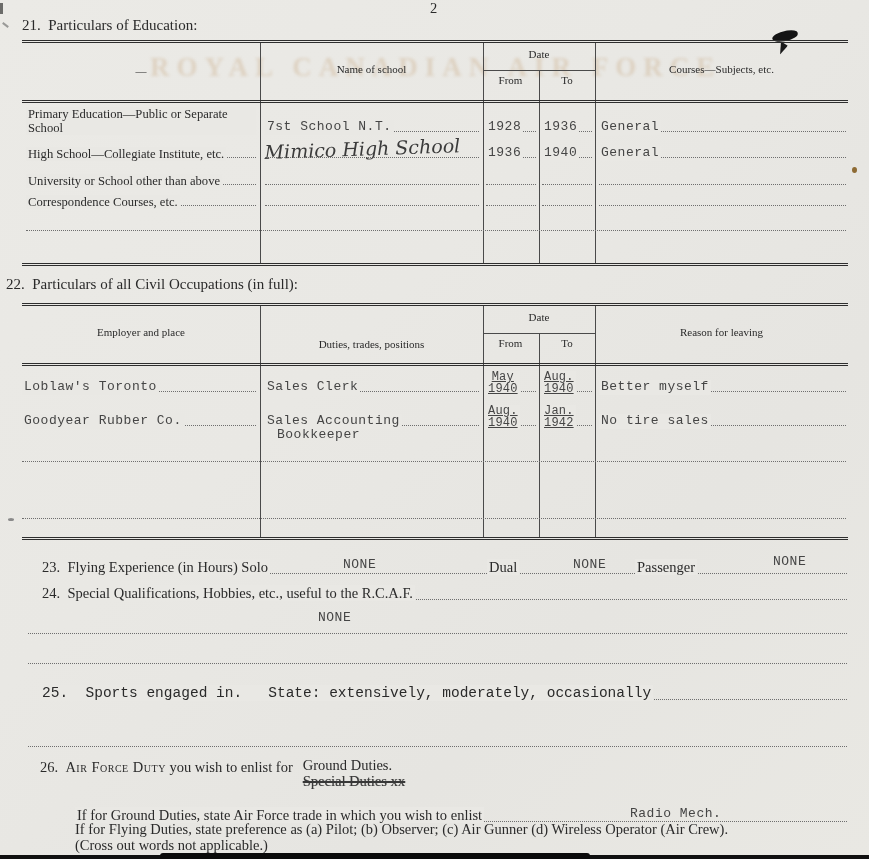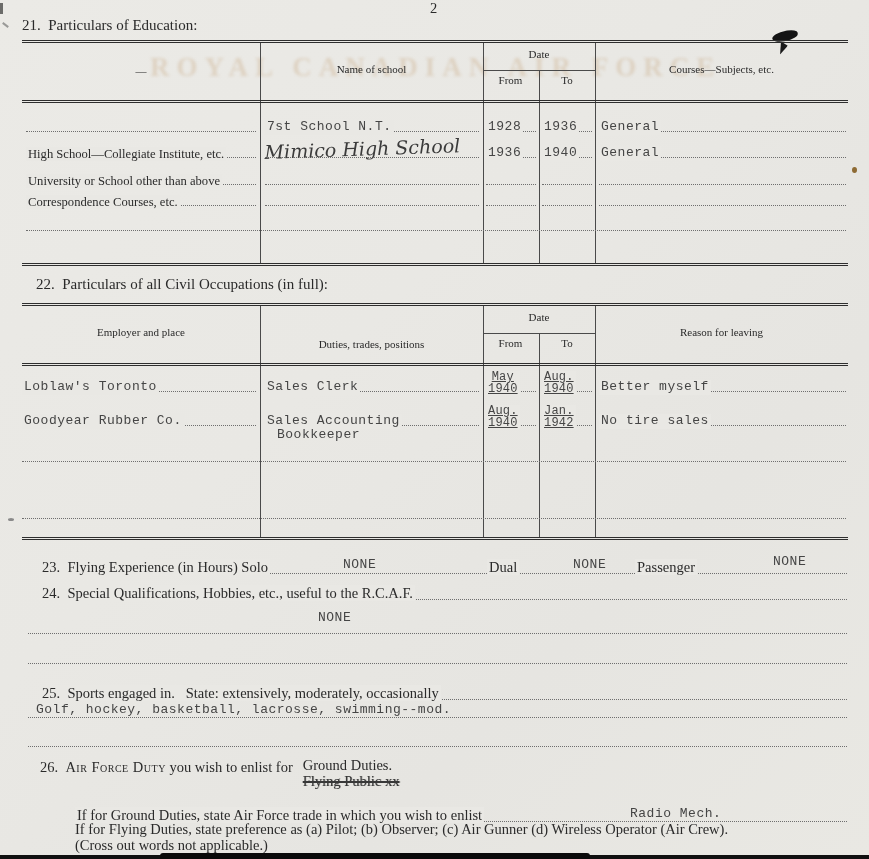--- a/index.html
+++ b/index.html
@@ -81,20 +81,21 @@
       <div class="th" style="left:461px;width:112px;top:5px;">Date</div>
       <div class="date-underline"></div>
       <div class="th" style="left:461px;width:55px;top:31px;">From</div>
       <div class="th" style="left:517px;width:56px;top:31px;">To</div>
       <div class="th" style="left:573px;width:253px;top:20px;">Courses—Subjects, etc.</div>
     </div>
 
     <div class="trow" style="height:33px;">
       <div class="cell cA">
           <div class="bl"></div>
+          <span class="onln small">Primary Education—Public or Separate School</span>
         </div>
       <div class="cell cB">
           <div class="bl"></div>
           <span class="onln type">7st School N.T.</span>
         </div>
       <div class="cell cF">
           <div class="bl"></div>
           <span class="onln type">1928</span>
         </div>
       <div class="cell cT">
@@ -169,21 +170,21 @@
         </div>
     </div>
 
     <div class="trow" style="height:25px;">
       <div class="cell" style="left:4px;right:2px;">
           <div class="bl"></div>
         </div>
     </div>
   </div>
 
-  <div class="print pre" style="position:absolute;left:36px;top:276px;font-size:15px;">22.  Particulars of all Civil Occupations (in full):</div>
+  <div class="print pre" style="position:absolute;left:6px;top:276px;font-size:15px;">22.  Particulars of all Civil Occupations (in full):</div>
 
   <div class="tbl" style="top:303px;height:231px;">
     <div class="vline v-a"></div>
     <div class="vline v-b"></div>
     <div class="vline v-ft"></div>
     <div class="vline v-d"></div>
 
     <div class="thead" style="height:57px;">
       <div class="th" style="left:0;width:238px;top:20px;">Employer and place</div>
       <div class="th" style="left:238px;width:223px;top:32px;">Duties, trades, positions</div>
@@ -266,35 +267,31 @@
   </div>
 
   <div class="fline" style="left:40px;right:22px;top:580px;">
     <div class="bl"></div>
     <span class="onln print pre" style="position:absolute;left:0;bottom:0;">24.  Special Qualifications, Hobbies, etc., useful to the R.C.A.F.</span>
   </div>
   <span class="type" style="position:absolute;left:318px;top:610px;">NONE</span>
   <div class="dotline" style="left:28px;right:22px;top:633px;"></div>
   <div class="dotline" style="left:28px;right:22px;top:663px;"></div>
 
-  <div class="fline" style="left:40px;right:22px;top:680px;">
+  <div class="fline" style="left:40px;right:22px;top:680px;font-family:Liberation Mono, monospace;">
     <div class="bl"></div>
     <span class="onln print pre" style="position:absolute;left:0;bottom:0;">25.  Sports engaged in.   State: extensively, moderately, occasionally</span>
-  </div>
-  <div class="fline" style="left:28px;right:22px;top:698px;">
-    <div class="bl"></div>
-    <span class="raised type" style="left:8px;bottom:3px;">Golf, hockey, basketball, lacrosse, swimming--mod.</span>
   </div>
   <div class="dotline" style="left:28px;right:22px;top:746px;"></div>
 
   <div style="position:absolute;left:40px;top:758px;display:flex;align-items:flex-end;">
     <span class="print pre" style="padding-bottom:14px;"><span>26.</span>&nbsp;&nbsp;<span class="caps">Air Force Duty</span> <span>you wish to enlist for</span></span>
     <span style="display:inline-flex;flex-direction:column;margin-left:10px;line-height:1.1;">
       <span class="print">Ground Duties.</span>
-      <span class="print struck">Flying Public xx</span>
+      <span class="print struck">Special Duties xx</span>
     </span>
   </div>
 
   <div class="fline" style="left:75px;right:22px;top:804px;height:20px;">
     <div class="bl"></div>
     <span class="onln print" style="position:absolute;left:0;bottom:0;">If for Ground Duties, state Air Force trade in which you wish to enlist</span>
     <span class="raised type" style="left:555px;bottom:3px;">Radio Mech.</span>
   </div>
   <div class="print" style="position:absolute;left:75px;top:821px;">If for Flying Duties, state preference as (a)  Pilot;  (b) Observer; (c) Air Gunner (d) Wireless Operator (Air Crew).</div>
   <div class="print" style="position:absolute;left:75px;top:837px;">(Cross out words not applicable.)</div>

